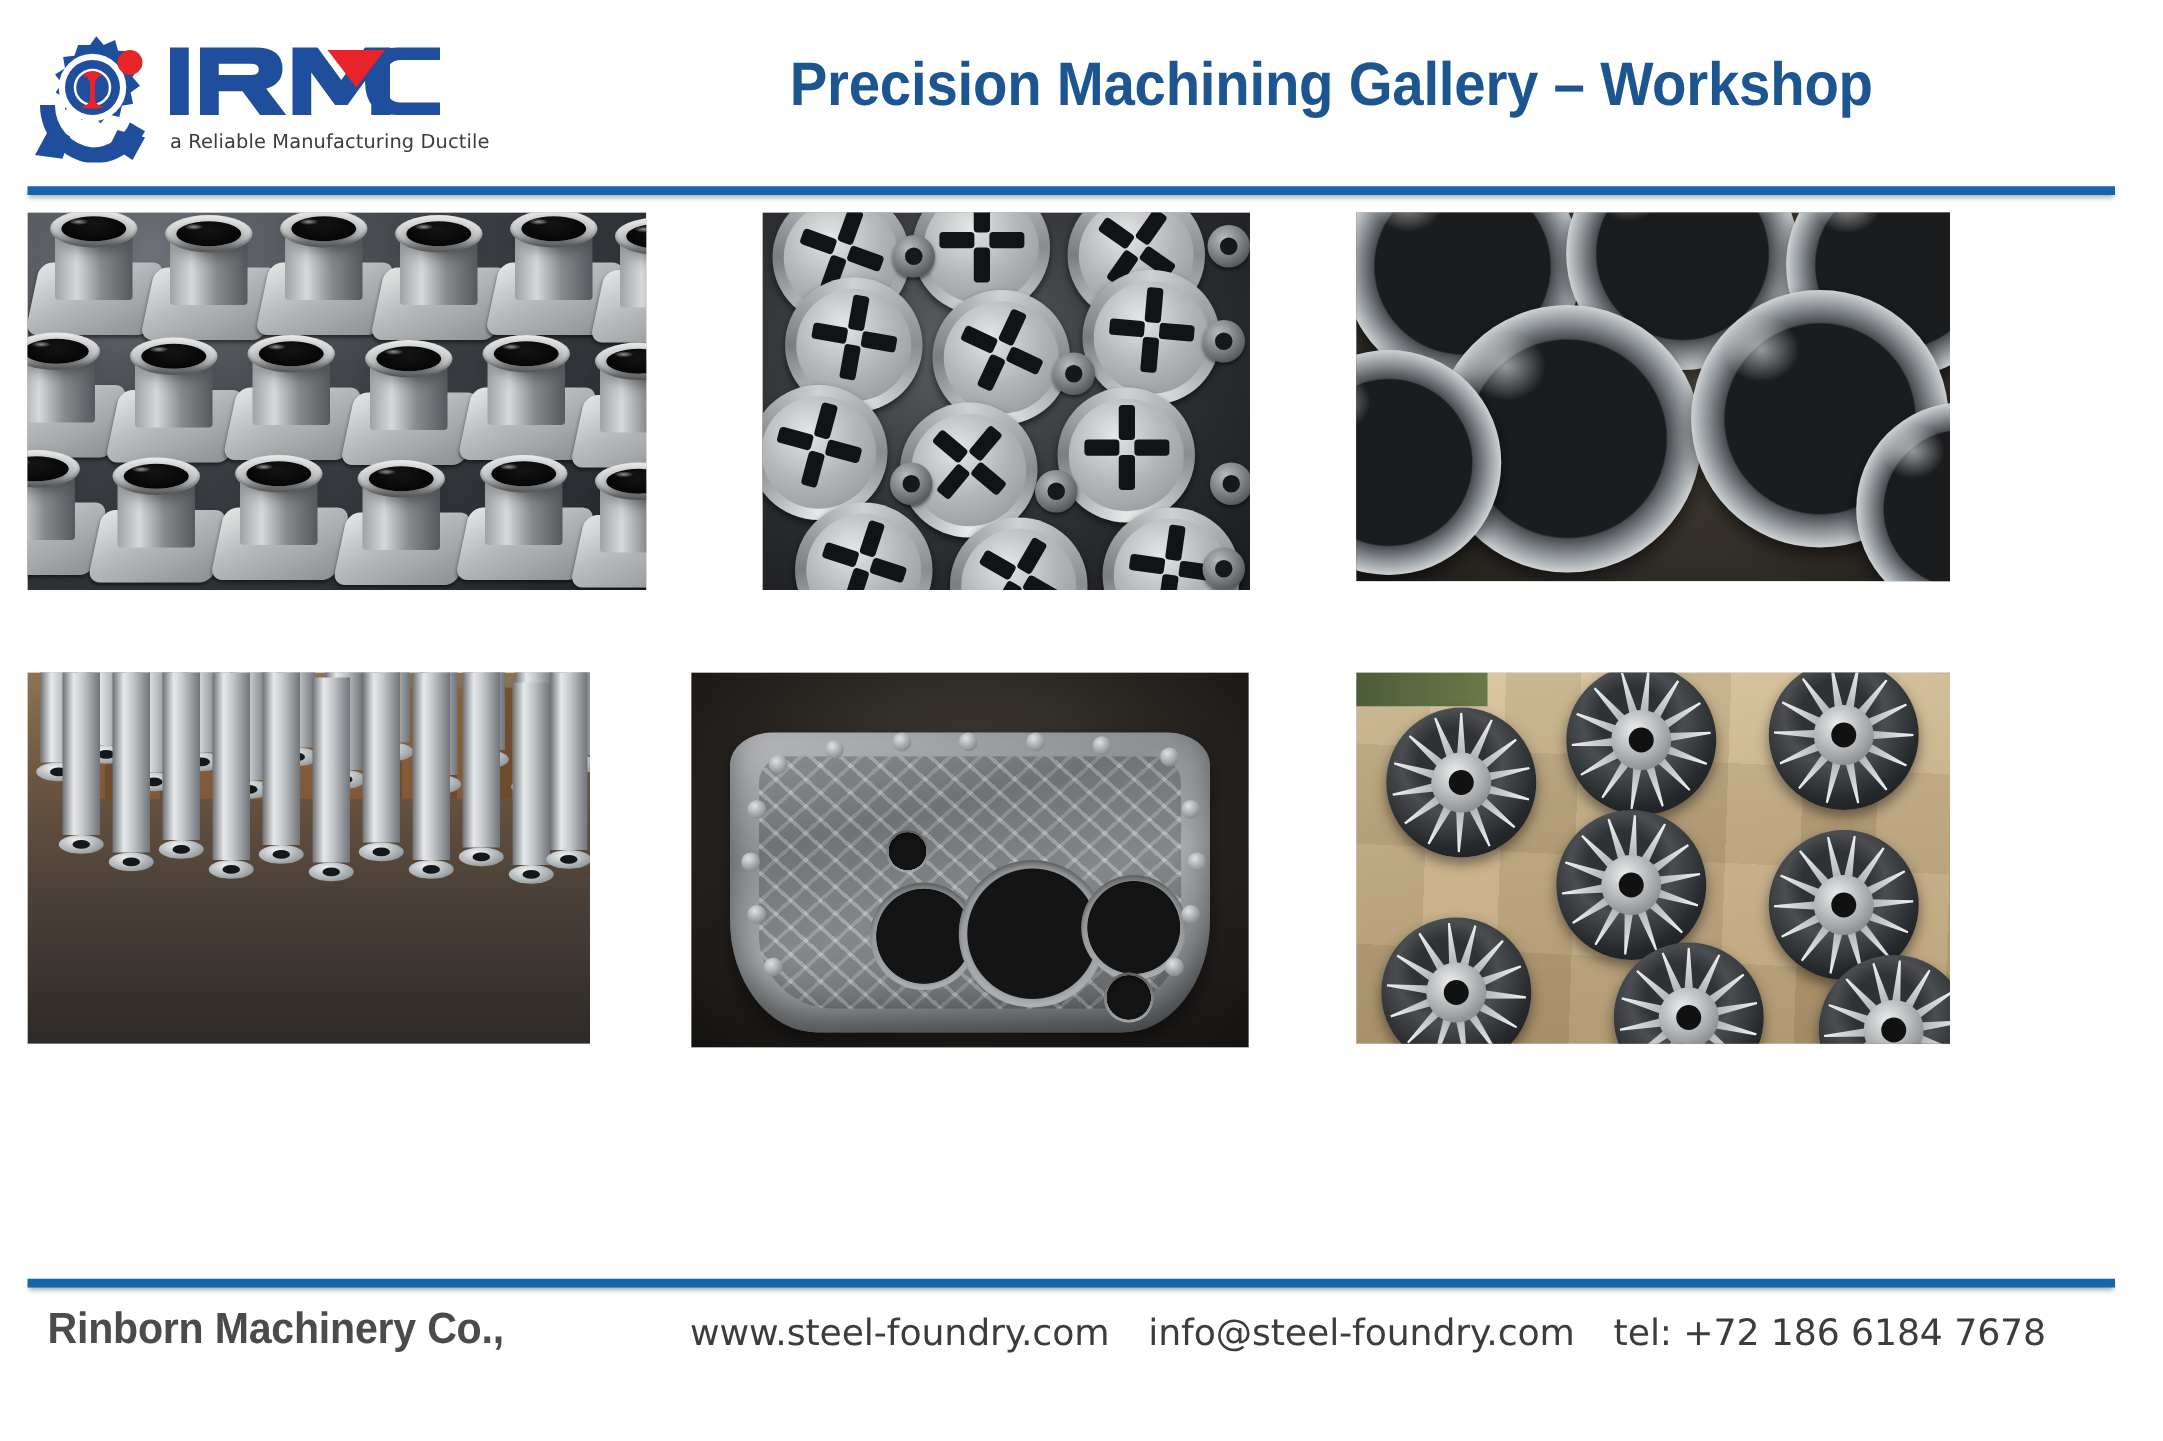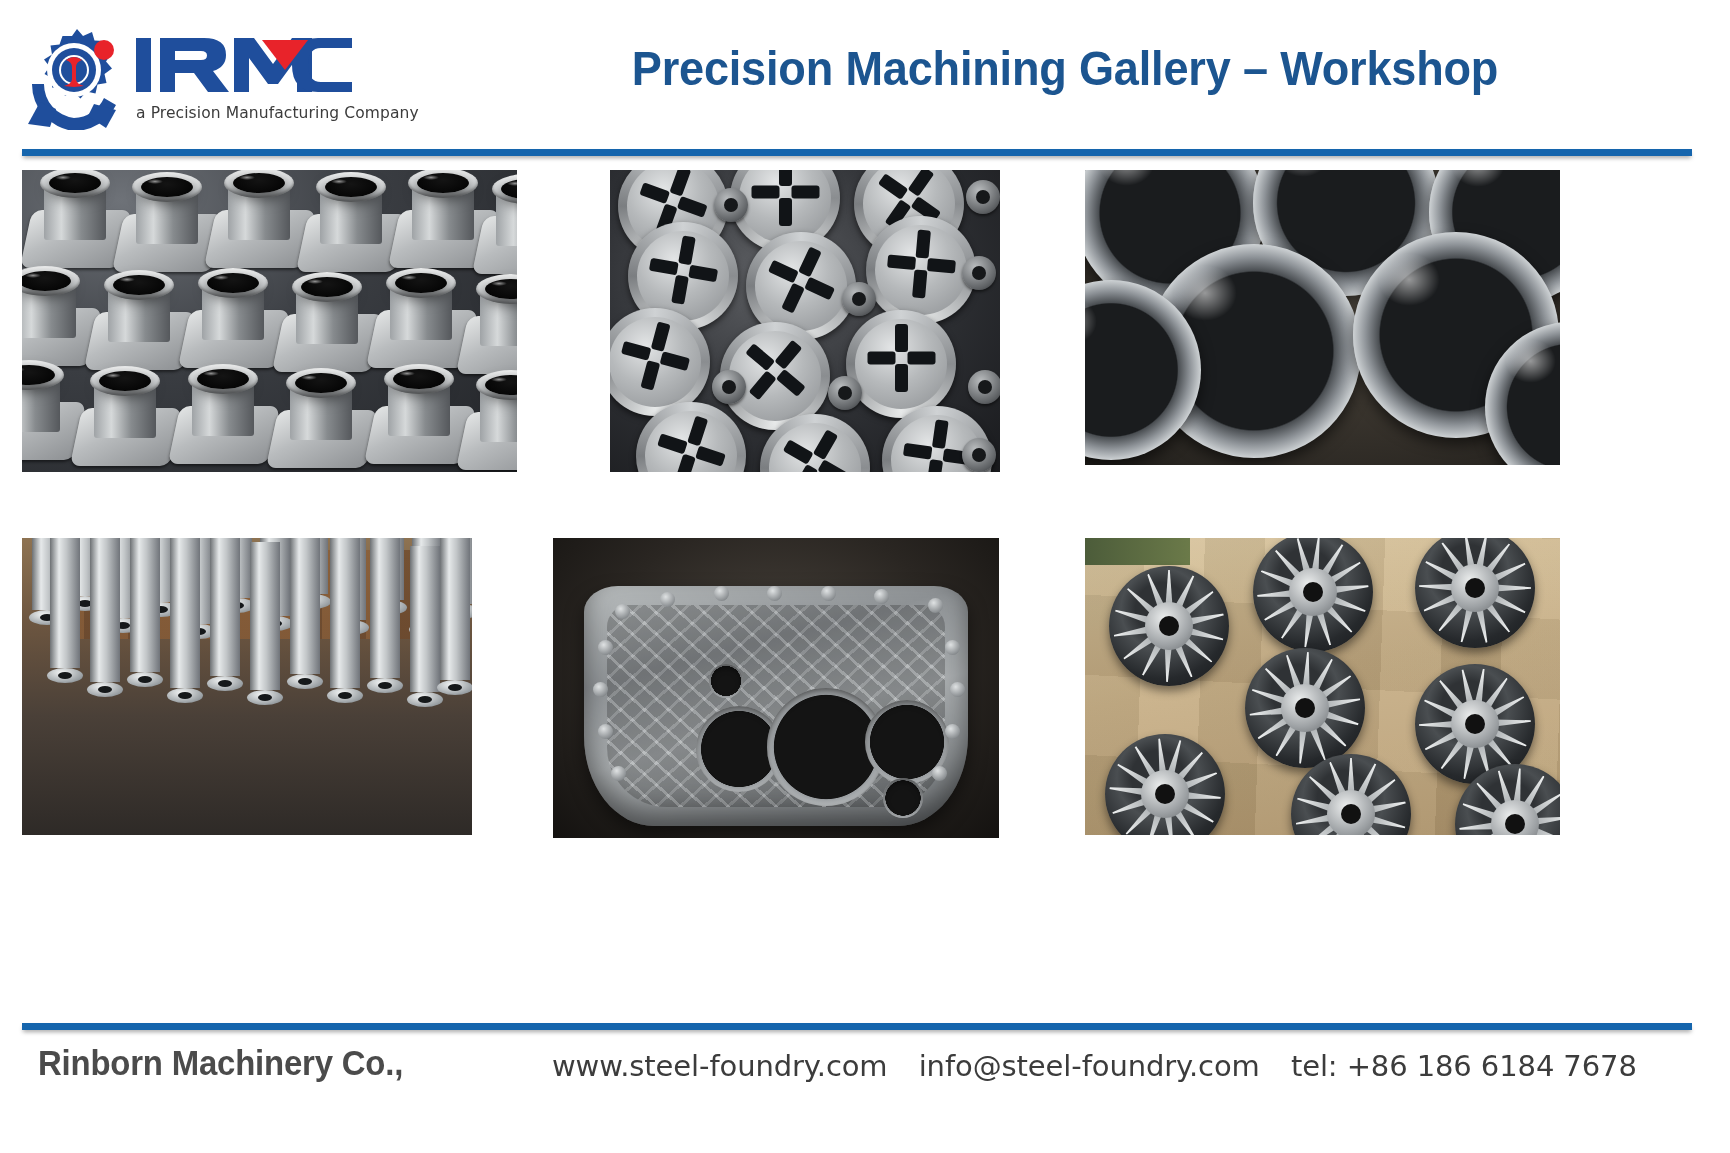--- a/index.html
+++ b/index.html
@@ -340,21 +340,21 @@
       <svg viewBox="0 0 220 66" width="220" height="66" aria-hidden="true">
         <g fill="#1f4e9c">
           <rect x="2" y="6" width="15" height="54"></rect>
           <path d="M26 6 h44 q22 0 22 17 q0 12 -13 16 l16 21 h-21 l-14 -19 h-19 v19 h-15 z M41 19 v9 h26 q6 0 6 -4.5 q0 -4.5 -6 -4.5 z"></path>
           <path d="M100 6 h20 l19 26 l19 -26 h20 v54 h-15 v-34 l-19 26 h-10 l-19 -26 v34 h-15 z"></path>
           <path d="M218 16 h-31 q-13 0 -13 17 q0 17 13 17 h31 v10 h-34 q-26 0 -26 -27 q0 -27 26 -27 h34 z"></path>
         </g>
         <path d="M128 8 h46 l-23 30 z" fill="#e8232a"></path>
       </svg>
     </div>
-    <div class="logo-tag">a Precision Manufacturing Company</div>
+    <div class="logo-tag">a Reliable Manufacturing Ductile</div>
   </div>
 
   <div class="page-title">Precision Machining Gallery – Workshop</div>
 </div>
 
 <div class="rule rule-top"></div>
 
 <div class="gallery">
 
   <div class="cell c1">
@@ -934,15 +934,15 @@
   </div>
 </div>
 
 <div class="rule rule-bottom"></div>
 
 <div class="footer">
   <div class="company">Rinborn Machinery Co.,</div>
   <div class="contact">
     <span>www.steel-foundry.com</span>
     <span>info@steel-foundry.com</span>
-    <span>tel: +86 186 6184 7678</span>
+    <span>tel: +72 186 6184 7678</span>
   </div>
 </div>
 
 </body></html>

